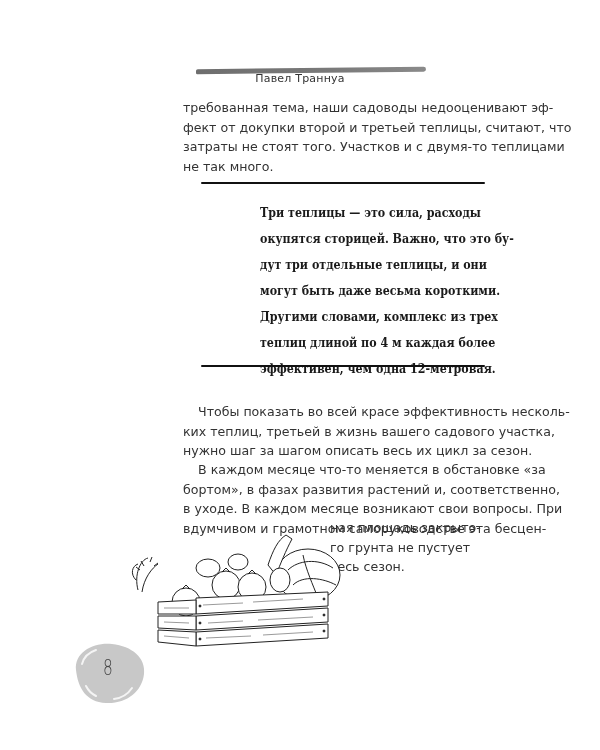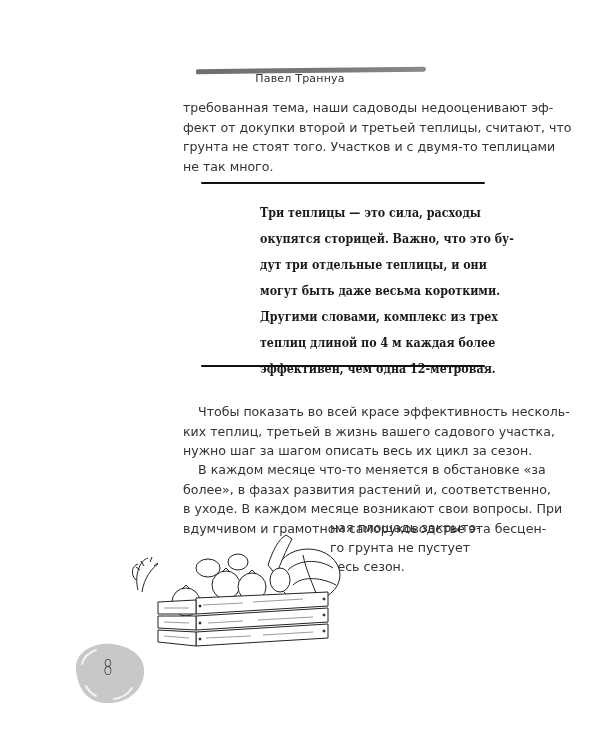--- a/index.html
+++ b/index.html
@@ -55,21 +55,21 @@
 </style>
 </head>
 <body>
 
 <div class="running-head">Павел Траннуа</div>
 <div class="head-stroke"></div>
 
 <div class="para p1">
   <span class="line">требованная тема, наши садоводы недооценивают эф-</span>
   <span class="line">фект от докупки второй и третьей теплицы, считают, что</span>
-  <span class="line">грунта не стоят того. Участков и с двумя-то теплицами</span>
+  <span class="line">затраты не стоят того. Участков и с двумя-то теплицами</span>
   <span class="line last">не так много.</span>
 </div>
 
 <div class="rule top"></div>
 <div class="quote">
   <span class="line">Три теплицы — это сила, расходы</span>
   <span class="line">окупятся сторицей. Важно, что это бу-</span>
   <span class="line">дут три отдельные теплицы, и они</span>
   <span class="line">могут быть даже весьма короткими.</span>
   <span class="line">Другими словами, комплекс из трех</span>
@@ -79,21 +79,21 @@
 <div class="rule bottom"></div>
 
 <div class="para p2">
   <span class="line indent">Чтобы показать во всей красе эффективность несколь-</span>
   <span class="line">ких теплиц, третьей в жизнь вашего садового участка,</span>
   <span class="line last">нужно шаг за шагом описать весь их цикл за сезон.</span>
 </div>
 
 <div class="para p3">
   <span class="line indent">В каждом месяце что-то меняется в обстановке «за</span>
-  <span class="line">более», в фазах развития растений и, соответственно,</span>
+  <span class="line">бортом», в фазах развития растений и, соответственно,</span>
   <span class="line">в уходе. В каждом месяце возникают свои вопросы. При</span>
   <span class="line">вдумчивом и грамотном саморуководстве эта бесцен-</span>
 </div>
 <div class="p3b">
   <span class="line">ная площадь закрыто-</span>
   <span class="line">го грунта не пустует</span>
   <span class="line last">весь сезон.</span>
 </div>
 
 <svg class="illustration" viewBox="0 0 215 125">

